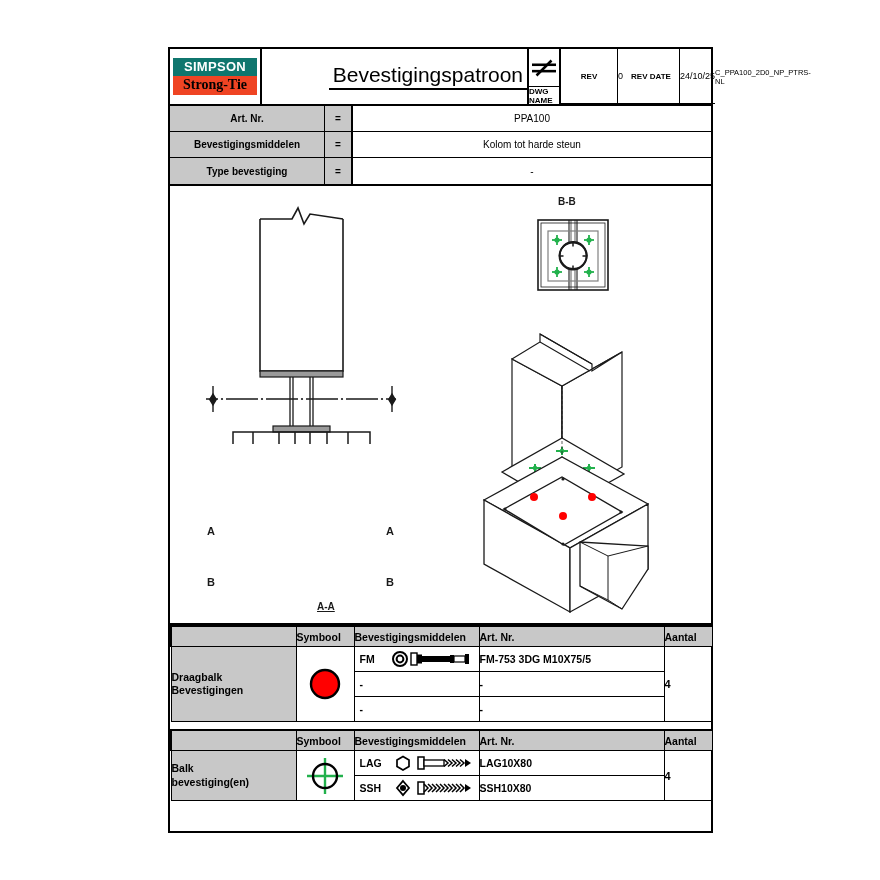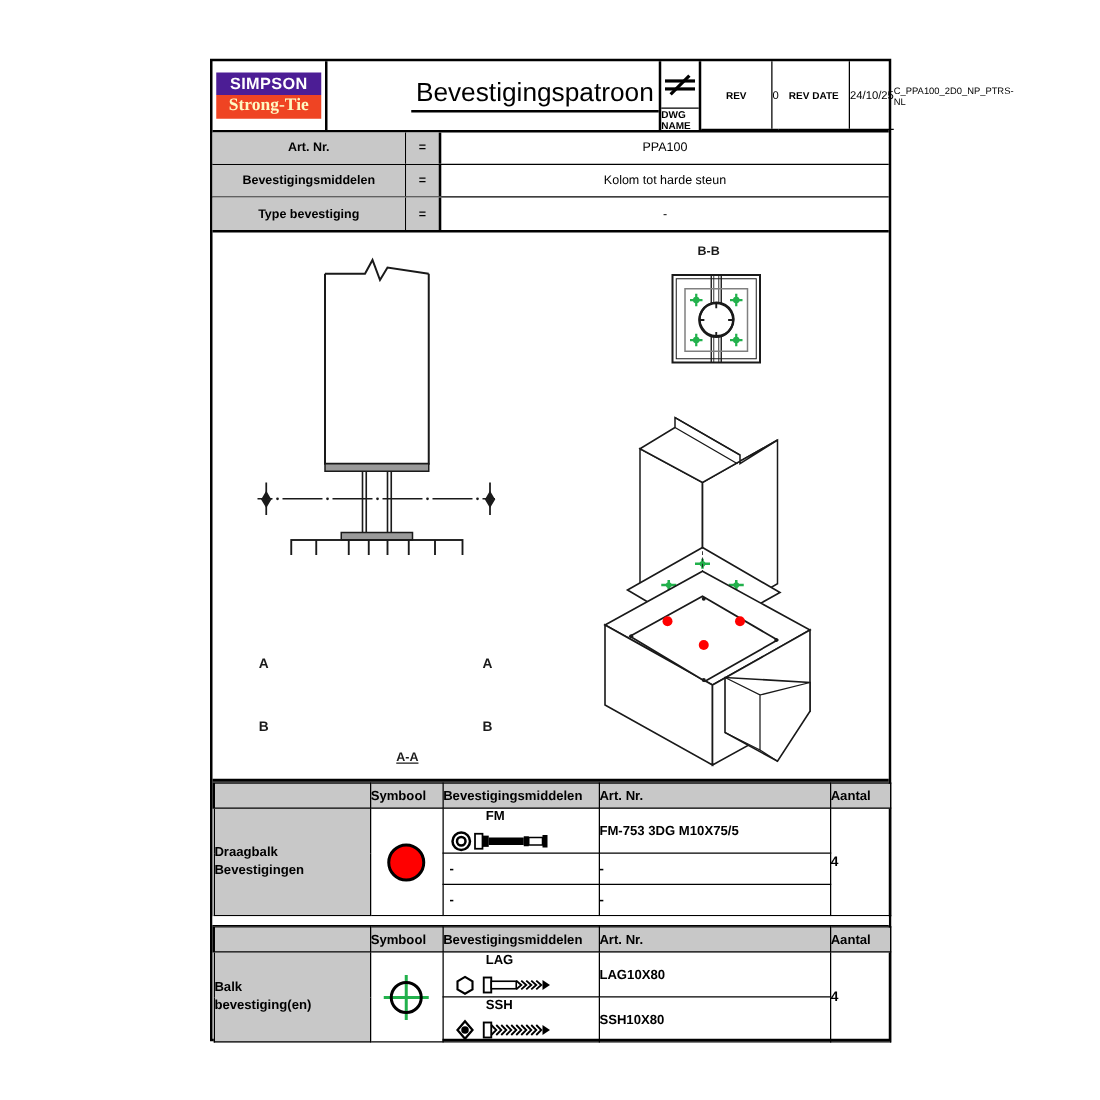--- a/index.html
+++ b/index.html
@@ -34,33 +34,33 @@
     width: 92px;
     border-right: 2px solid #000;
     box-sizing: border-box;
     display: flex;
     flex-direction: column;
     justify-content: center;
     align-items: center;
     padding: 3px 2px;
   }
   .logo-top {
-    background: #4c1d95;
+    background: #0f766e;
     color: #fff;
     font-weight: bold;
     font-size: 13px;
     letter-spacing: .3px;
     width: 84px;
     text-align: center;
     padding: 2px 0 3px 0;
     line-height: 1;
   }
   .logo-bot {
     background: #ef4423;
-    color: #fef9c3;
+    color: #000000;
     font-family: "Liberation Serif", serif;
     font-weight: bold;
     font-size: 14px;
     width: 84px;
     text-align: center;
     padding: 2px 0 3px 0;
     line-height: 1;
   }
   .hdr-title {
     flex: 1;
@@ -216,21 +216,20 @@
     font-size: 10.5px;
     white-space: nowrap;
   }
   .bom .art-cell { font-weight: bold; font-size: 10.5px; }
   .bom .qty-cell { font-weight: bold; font-size: 11px; }
   .bom .blank-hdr { background: #c8c8c8; border-left: 2px solid #000; }
   .fast-inline {
     display: inline-flex;
     align-items: center;
     gap: 5px;
-    flex-direction: column;
   }
   .fast-inline .lbl { display: inline-block; min-width: 26px; }
   .tbl-gap { height: 7px; background: #fff; }
 
   svg { display: block; }
 </style>
 </head>
 <body>
 
 <div id="sheet">

